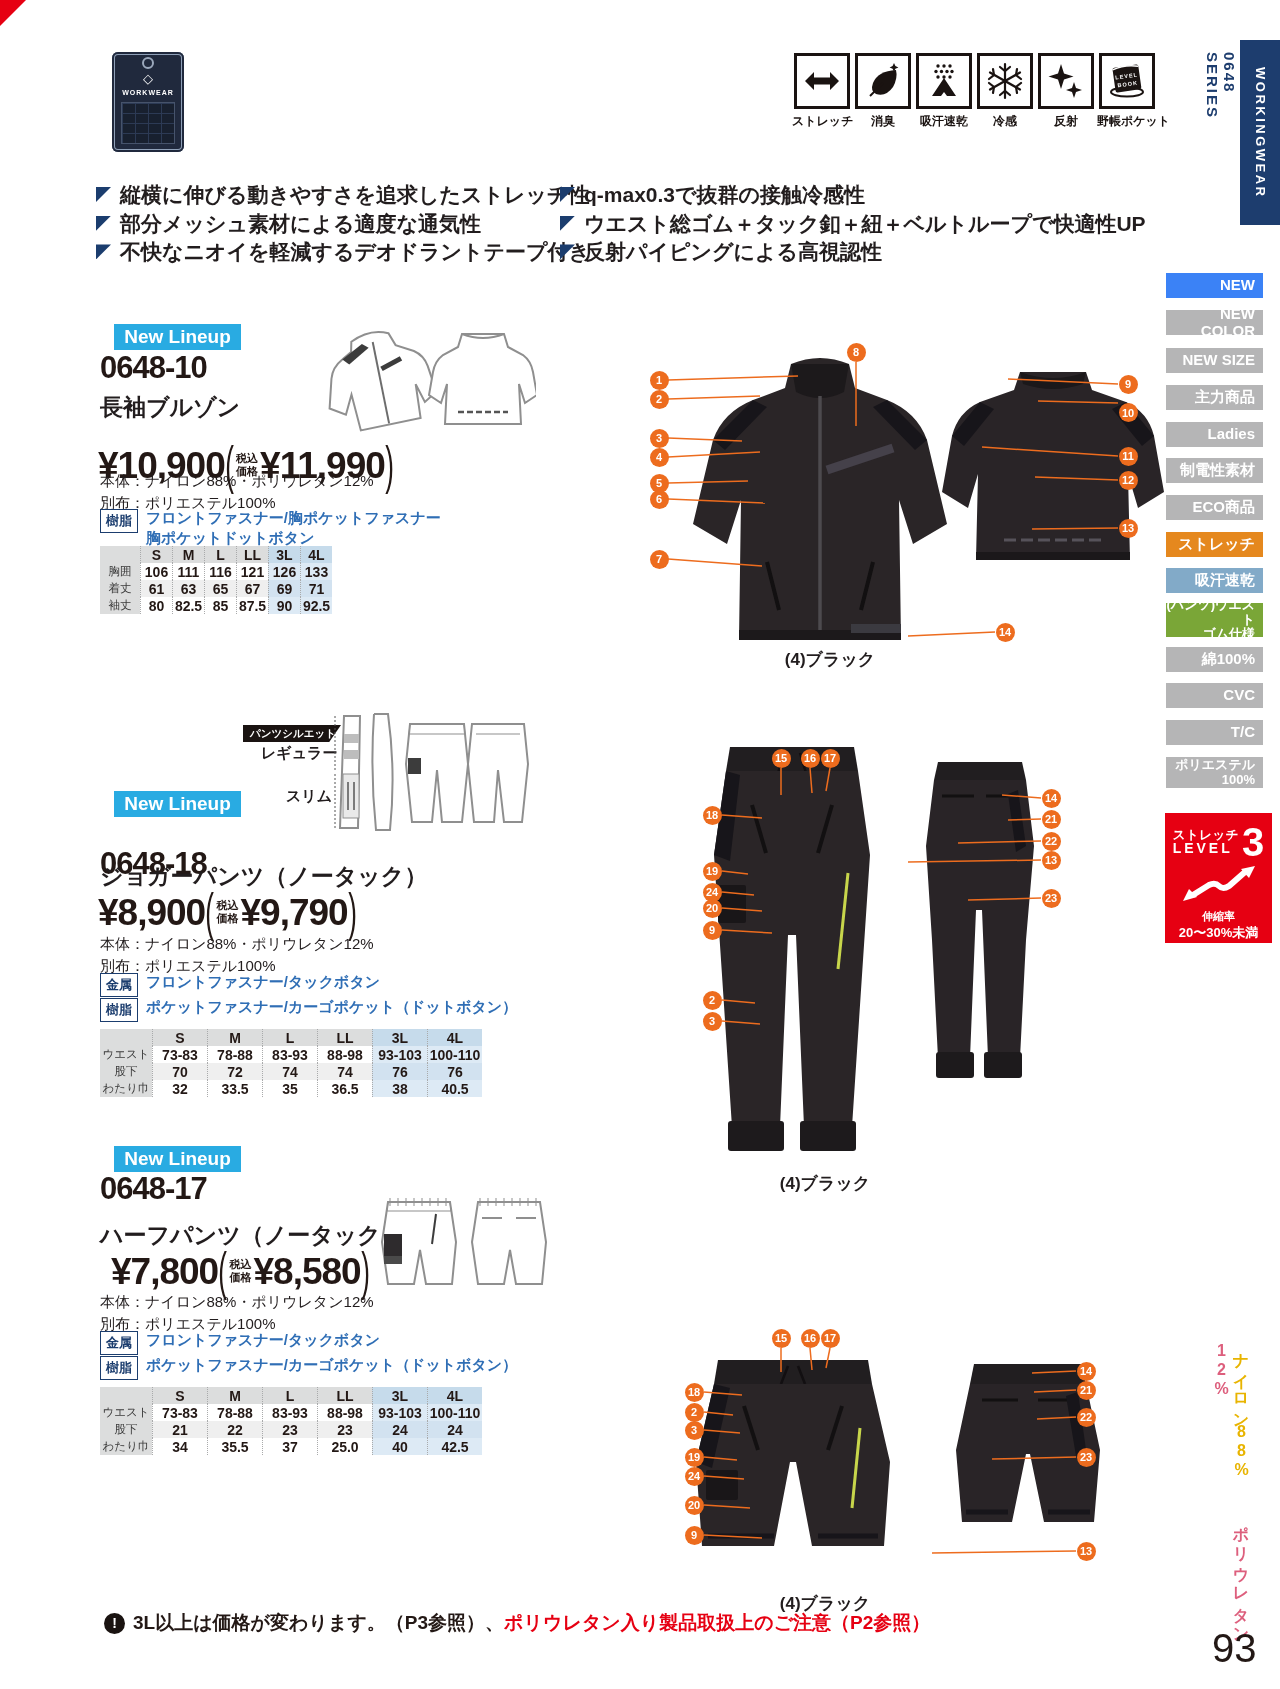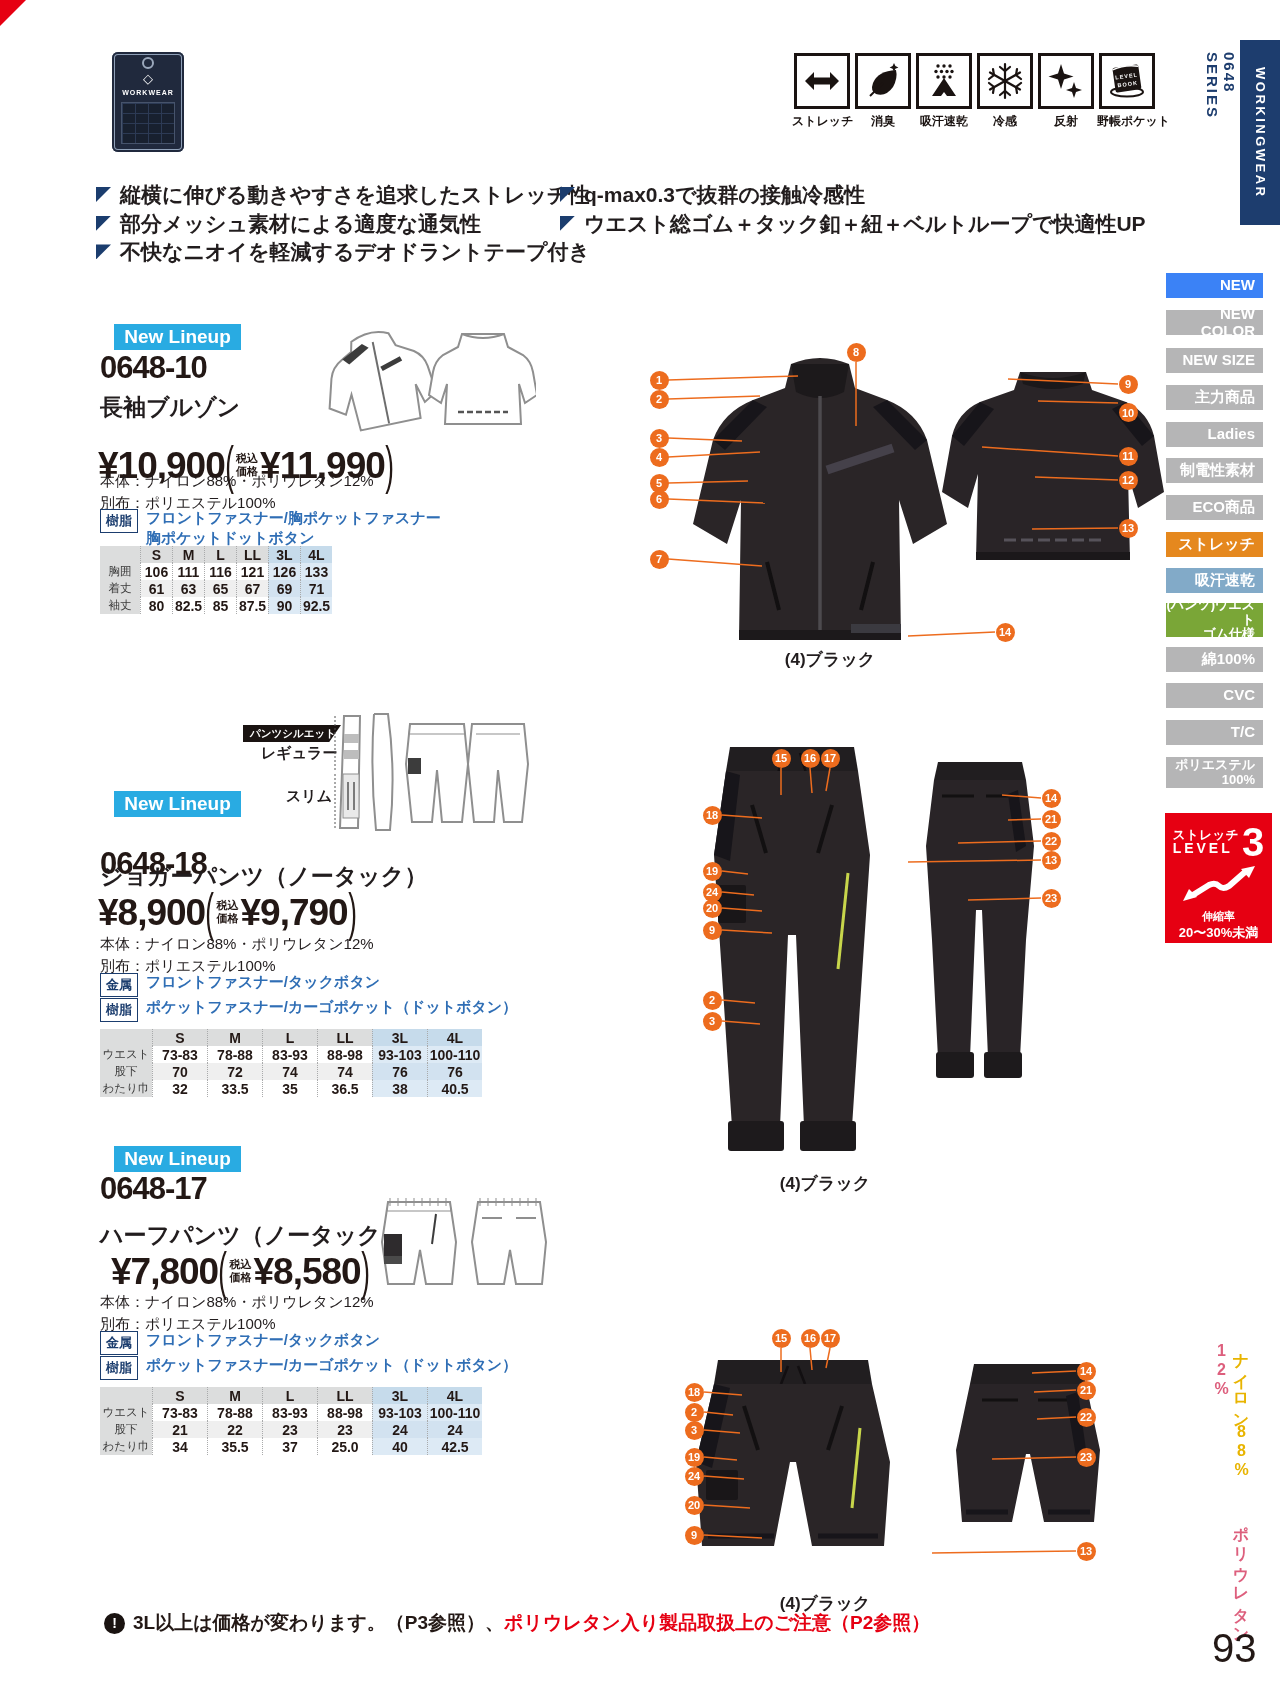--- a/index.html
+++ b/index.html
@@ -456,20 +456,21 @@
     <span class="foot-icon">!</span>
     <span>3L以上は価格が変わります。（P3参照）、</span>
     <span class="foot-red">ポリウレタン入り製品取扱上のご注意（P2参照）</span>
   </div>
 
 <div class="feat" style="left: 96px; top: 181px;">縦横に伸びる動きやすさを追求したストレッチ性</div>
     <div class="feat" style="left: 96px; top: 209.7px;">部分メッシュ素材による適度な通気性</div>
     <div class="feat" style="left: 96px; top: 238.4px;">不快なニオイを軽減するデオドラントテープ付き</div>
     <div class="feat" style="left: 560px; top: 181px;">q-max0.3で抜群の接触冷感性</div>
     <div class="feat" style="left: 560px; top: 209.7px;">ウエスト総ゴム＋タック釦＋紐＋ベルトループで快適性UP</div>
+    <div class="feat" style="left: 560px; top: 238.4px;">反射パイピングによる高視認性</div>
     <div class="side-badge" style="top: 273px; background: #3b82f6;">NEW</div>
     <div class="side-badge" style="top: 310px;">NEW COLOR</div>
     <div class="side-badge" style="top: 348px;">NEW SIZE</div>
     <div class="side-badge" style="top: 385px;">主力商品</div>
     <div class="side-badge" style="top: 422px;">Ladies</div>
     <div class="side-badge" style="top: 458px;">制電性素材</div>
     <div class="side-badge" style="top: 495px;">ECO商品</div>
     <div class="side-badge" style="top: 532px; background: rgb(229, 136, 30);">ストレッチ</div>
     <div class="side-badge" style="top: 568px; background: rgb(130, 170, 200);">吸汗速乾</div>
     <div class="side-badge" style="top: 603px; height: 34px; font-size: 13px; background: rgb(122, 166, 55);">(パンツ)ウエスト

